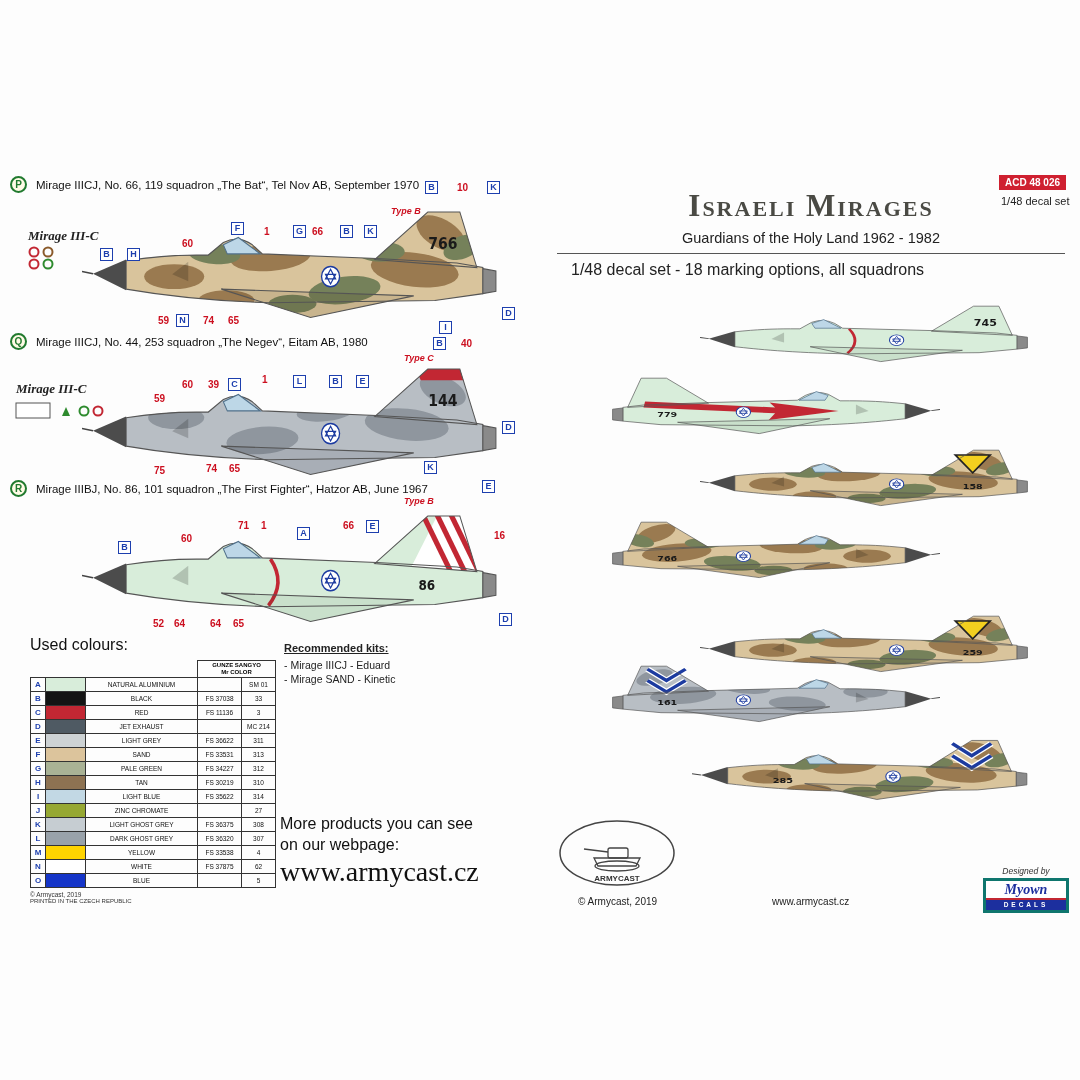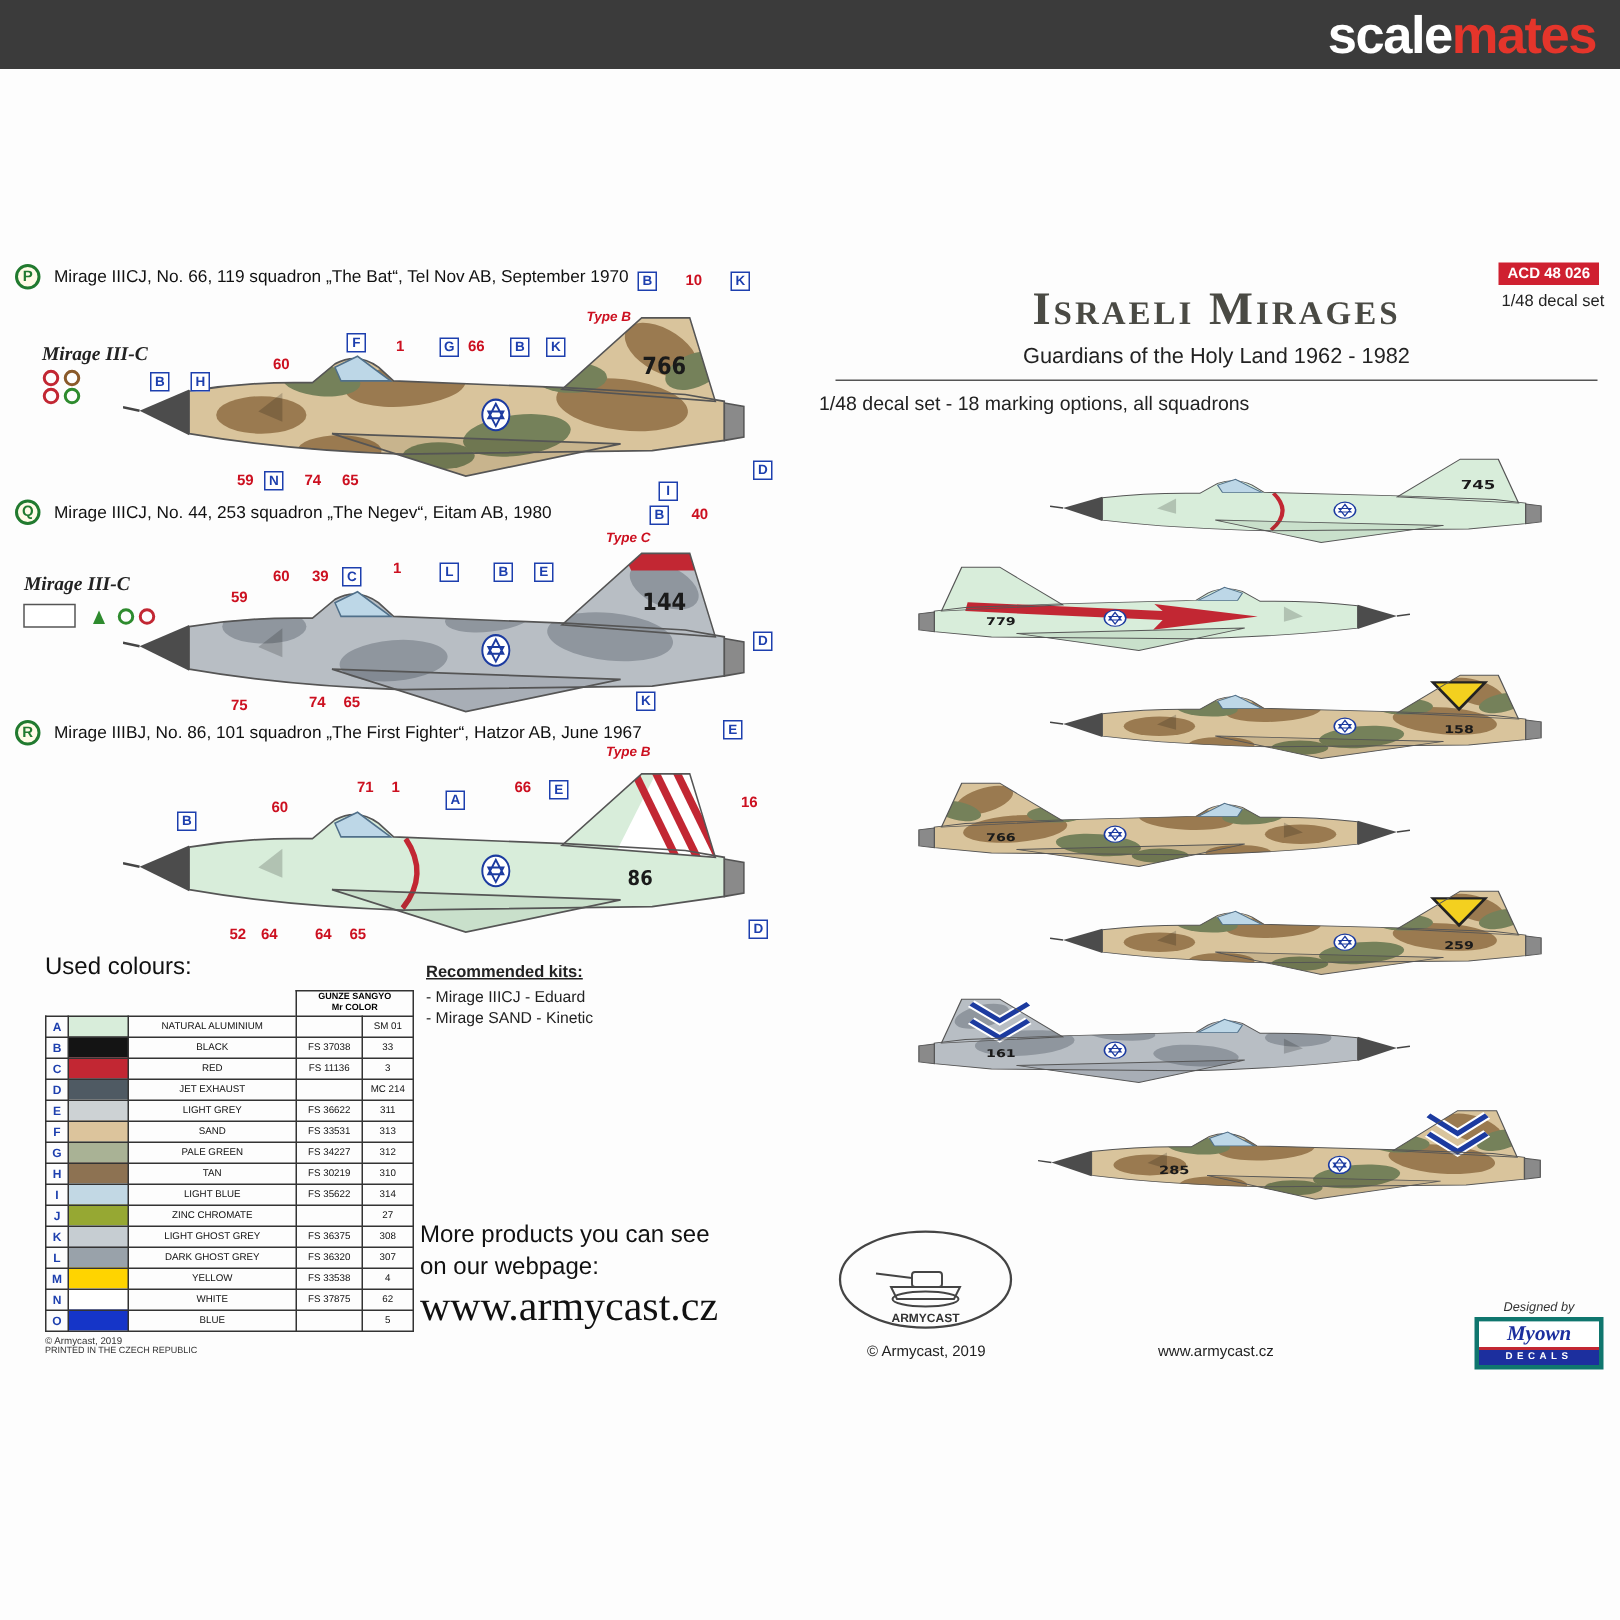--- a/index.html
+++ b/index.html
@@ -9,21 +9,21 @@
 .banner{position:absolute;left:0;top:0;width:1080px;height:46px;background:#3b3b3b;display:flex;align-items:center;justify-content:flex-end;padding-right:16px}
 .brand{font-size:35px;font-weight:bold;letter-spacing:-1px;line-height:1;cursor:pointer}
 .brand .scale{color:#fff}
 .brand .mates{color:#e5352b}
 .badge{position:absolute;left:999px;top:175px;background:#cf2030;color:#fff;font-size:10px;font-weight:bold;padding:2px 6px}
 .scalenote{position:absolute;left:1001px;top:195px;font-size:11px;color:#222}
 .titleblock{position:absolute;left:557px;top:188px;width:508px;text-align:center}
 .title{font-family:"Liberation Serif",serif;font-variant:small-caps;font-weight:bold;font-size:31px;letter-spacing:2px;color:#4a4a44}
 .subtitle{font-size:14.5px;color:#222;margin-top:6px}
 .titlerule{position:absolute;left:557px;top:253px;width:508px;border-top:1.5px solid #555}
-.options{position:absolute;left:546px;top:261px;font-size:13px;color:#222}
+.options{position:absolute;left:571px;top:261px;font-size:16px;color:#222}
 .profile{position:absolute;left:10px;width:528px;height:158px}
 .phead{display:flex;align-items:center;gap:9px}
 .pcircle{width:17px;height:17px;border:2px solid #217a2f;border-radius:50%;color:#217a2f;font-size:10px;font-weight:bold;display:flex;align-items:center;justify-content:center;background:#fffbe6;flex:0 0 auto}
 .pcaption{font-size:11.5px;color:#111}
 .emblem{position:absolute}
 .plane{position:absolute;left:72px;top:28px}
 .rplane{position:absolute}
 .callout{position:absolute}
 .callout.letter{width:13px;height:13px;border:1.5px solid #1d3fae;color:#1d3fae;background:#fff;font-size:9px;font-weight:bold;text-align:center;line-height:11px}
 .callout.num{color:#cc1020;font-size:10px;font-weight:bold}
@@ -53,23 +53,20 @@
 .dby{font-size:8.5px;font-style:italic;color:#333}
 .mlogo{margin-top:2px;border:3px solid #0f766e;overflow:hidden}
 .mtop{background:#fff;font-family:"Liberation Serif",serif;font-style:italic;font-weight:bold;font-size:14px;color:#1c2f9e;line-height:17px;border-bottom:2px solid #c22733}
 .mbot{background:#1c2f9e;color:#fff;font-size:6.5px;letter-spacing:3px;line-height:10px;font-weight:bold}
 </style>
 </head>
 <body>
 
 <div class="page">
 
-  <div class="banner">
-    <div class="brand"><span class="scale">scale</span><span class="mates">mates</span></div>
-  </div>
 
   <div class="badge">ACD 48 026</div>
   <div class="scalenote">1/48 decal set</div>
 
   <div class="titleblock">
     <div class="title">Israeli Mirages</div>
     <div class="subtitle">Guardians of the Holy Land 1962 - 1982</div>
   </div>
   <div class="titlerule"></div>
   <div class="options">1/48 decal set - 18 marking options, all squadrons</div>
@@ -412,21 +409,21 @@
     <path d="M44,57 L31,59 L31,77 L44,79 Z" fill="#8a8a8a" stroke="#555" stroke-width="1"></path>
     <path d="M400,49 L433,61.5 L400,76 Z" fill="#4c4c4c"></path>
     <line x1="433" y1="61.5" x2="444" y2="59.5" stroke="#444" stroke-width="1.5"></line>
     <path d="M338,51 L354,62 L338,68 Z" fill="rgba(0,0,0,0.18)"></path>
     <path d="M303,36 L288,29.5 L276,37.5 L266,44 L299,44 Z" fill="#bdd7e7" stroke="#50708a" stroke-width="1"></path>
     <circle cx="196" cy="64" r="9" fill="#fff" stroke="#1c3ba0" stroke-width="1.3"></circle>
     <path d="M196,57.5 L201,66 L191,66 Z M196,70.5 L191,62 L201,62 Z" fill="none" stroke="#1c3ba0" stroke-width="1.2"></path>
         </g>
     <text x="100" y="72" font-size="12" font-weight="bold" font-family="DejaVu Sans, sans-serif" fill="#1a1a1a" text-anchor="middle">766</text>
   </svg></div>
-  <div class="rplane" style="left:700px;top:590px"><svg width="352" height="62" viewBox="0 0 444 104" preserveAspectRatio="none">
+  <div class="rplane" style="left:700px;top:612px"><svg width="352" height="62" viewBox="0 0 444 104" preserveAspectRatio="none">
     <defs>
       <clipPath id="cl7">
             <path d="M400,50 C372,46 352,45 330,45 L318,45 L303,34 Q288,27 274,36 L264,44 L150,48 L70,52 L44,56 L44,79 L92,85 L258,87 C330,85 374,79 400,75 Z"></path>
             <path d="M152,49 L99,7 L67,7 L50,56 Z"></path>
             <path d="M305,75 L113,81 L216,100 Z"></path>
           </clipPath>
       <clipPath id="fc7">
             <path d="M152,49 L99,7 L67,7 L50,56 Z"></path>
           </clipPath>
     </defs>

